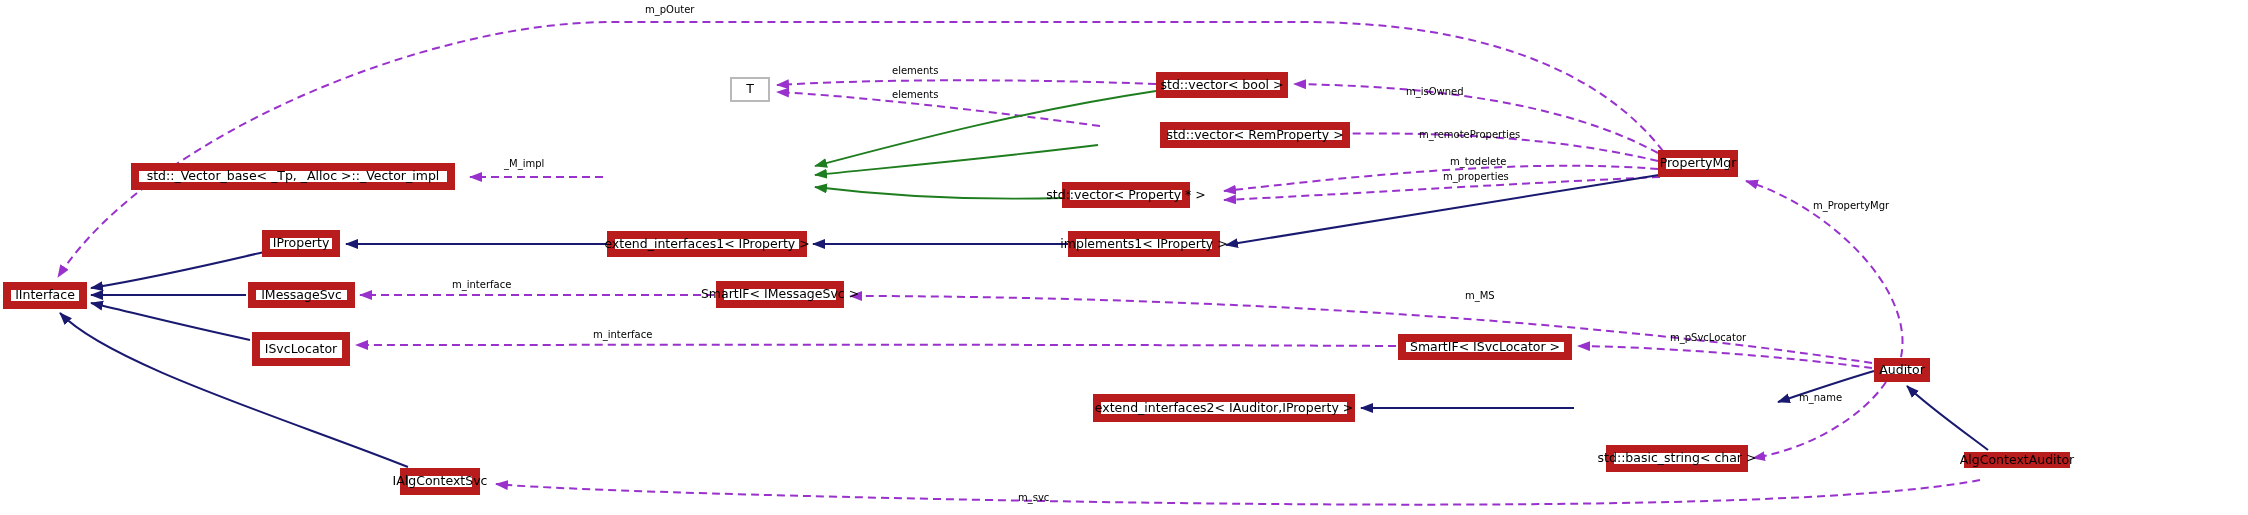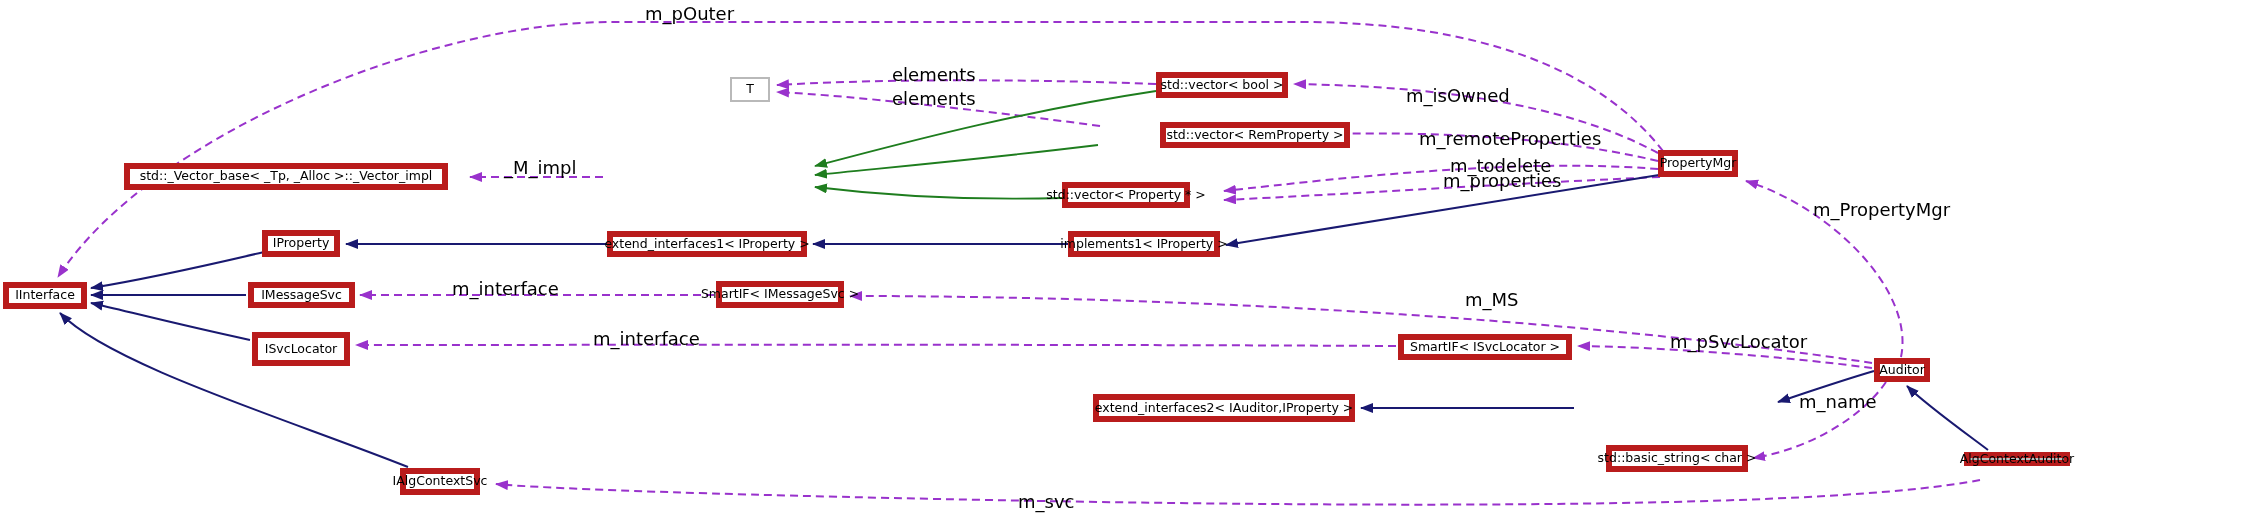--- a/index.html
+++ b/index.html
@@ -7,35 +7,35 @@
     position:relative;
     width:2248px;height:515px;
     background:#ffffff;
     font-family:"DejaVu Sans","Liberation Sans",sans-serif;
     overflow:hidden;
   }
   #edges{position:absolute;left:0;top:0;}
   .node{
     position:absolute;
     box-sizing:border-box;
-    border:6px solid #b91c1c;
+    border:8px solid #b91c1c;
     background:#ffffff;
     color:#000000;
     font-size:12.5px;
     line-height:1;
     display:flex;align-items:center;justify-content:center;
     white-space:nowrap;
     z-index:2;
   }
   .node.tparam{border:2px solid #b9b9b9;}
   .node.highlight{background:#bfbfbf;}
   .elabel{
     position:absolute;
     color:#000000;
-    font-size:18px;
+    font-size:10px;
     line-height:1.1;
     white-space:nowrap;
     z-index:3;
   }
   .edge-usage{stroke:#9932cc;stroke-width:2;fill:none;stroke-dasharray:8,5;}
   .edge-inherit{stroke:#191970;stroke-width:2;fill:none;}
   .edge-template{stroke:#1e7d1e;stroke-width:1.8;fill:none;}
 </style>
 </head>
 <body>
@@ -84,21 +84,21 @@
 
     <path class="edge-template" marker-end="url(#ag)" d="M1156,91 C1010,113 885,148 815,166"></path>
     <path class="edge-template" marker-end="url(#ag)" d="M1098,145 C975,160 882,168 815,175"></path>
     <path class="edge-template" marker-end="url(#ag)" d="M1062,198 C950,201 872,194 815,187"></path>
   </svg>
 
   <div class="node tparam" style="left:730px;top:77px;width:40px;height:25px">T</div>
   <div class="node" style="left:1156px;top:72px;width:132px;height:26px">std::vector&lt; bool &gt;</div>
   <div class="node" style="left:1160px;top:122px;width:190px;height:26px">std::vector&lt; RemProperty &gt;</div>
   <div class="node" style="left:1062px;top:182px;width:128px;height:26px">std::vector&lt; Property * &gt;</div>
-  <div class="node" style="left:124px;top:163px;width:324px;height:27px">std::_Vector_base&lt; _Tp, _Alloc &gt;::_Vector_impl</div>
+  <div class="node" style="left:131px;top:163px;width:324px;height:27px">std::_Vector_base&lt; _Tp, _Alloc &gt;::_Vector_impl</div>
   <div class="node" style="left:262px;top:230px;width:78px;height:27px">IProperty</div>
   <div class="node" style="left:607px;top:231px;width:200px;height:26px">extend_interfaces1&lt; IProperty &gt;</div>
   <div class="node" style="left:1068px;top:231px;width:152px;height:26px">implements1&lt; IProperty &gt;</div>
   <div class="node" style="left:3px;top:282px;width:84px;height:27px">IInterface</div>
   <div class="node" style="left:248px;top:282px;width:107px;height:26px">IMessageSvc</div>
   <div class="node" style="left:716px;top:281px;width:128px;height:27px">SmartIF&lt; IMessageSvc &gt;</div>
   <div class="node" style="left:252px;top:332px;width:98px;height:34px">ISvcLocator</div>
   <div class="node" style="left:1398px;top:334px;width:174px;height:26px">SmartIF&lt; ISvcLocator &gt;</div>
   <div class="node" style="left:1658px;top:150px;width:80px;height:27px">PropertyMgr</div>
   <div class="node" style="left:1874px;top:358px;width:56px;height:24px">Auditor</div>

